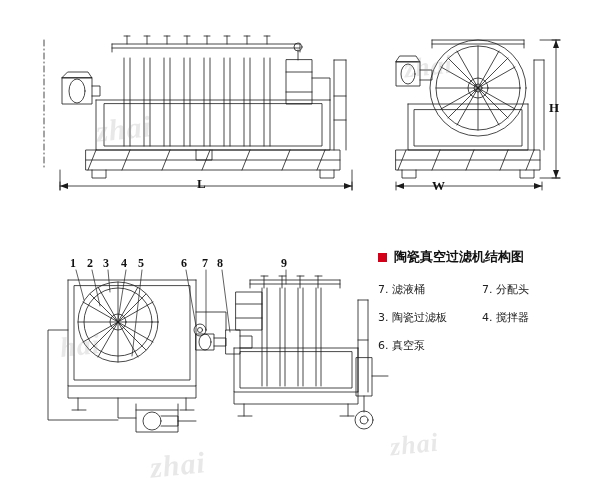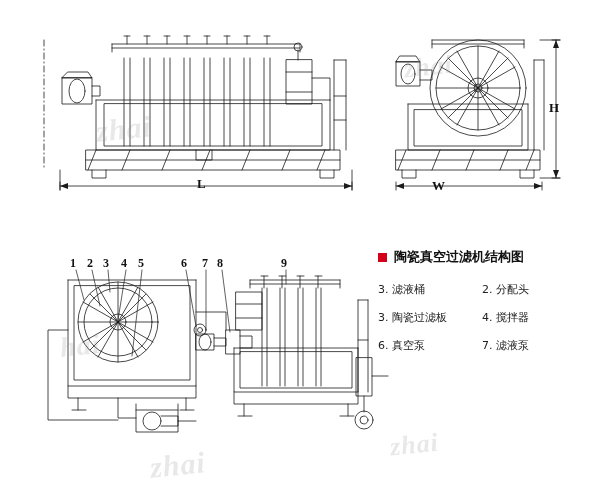--- a/index.html
+++ b/index.html
@@ -317,22 +317,21 @@
   <div class="num" style="left:202px;top:256px;">7</div>
   <div class="num" style="left:217px;top:256px;">8</div>
   <div class="num" style="left:281px;top:256px;">9</div>
 
   <div class="legend">
     <div class="legend-title">
       <span class="legend-square" style="background: rgb(212, 0, 26);"></span>
       <span>陶瓷真空过滤机结构图</span>
     </div>
     <div class="legend-list">
-      <div class="legend-item">3. 滤液桶</div>
-      <div class="legend-item">2. 分配头</div>
+      <div class="legend-item">7. 滤液桶</div>
+      <div class="legend-item">7. 分配头</div>
       <div class="legend-item">3. 陶瓷过滤板</div>
       <div class="legend-item">4. 搅拌器</div>
       <div class="legend-item">6. 真空泵</div>
-      <div class="legend-item">7. 滤液泵</div>
     </div>
   </div>
 
 </div>
 
 </body></html>

